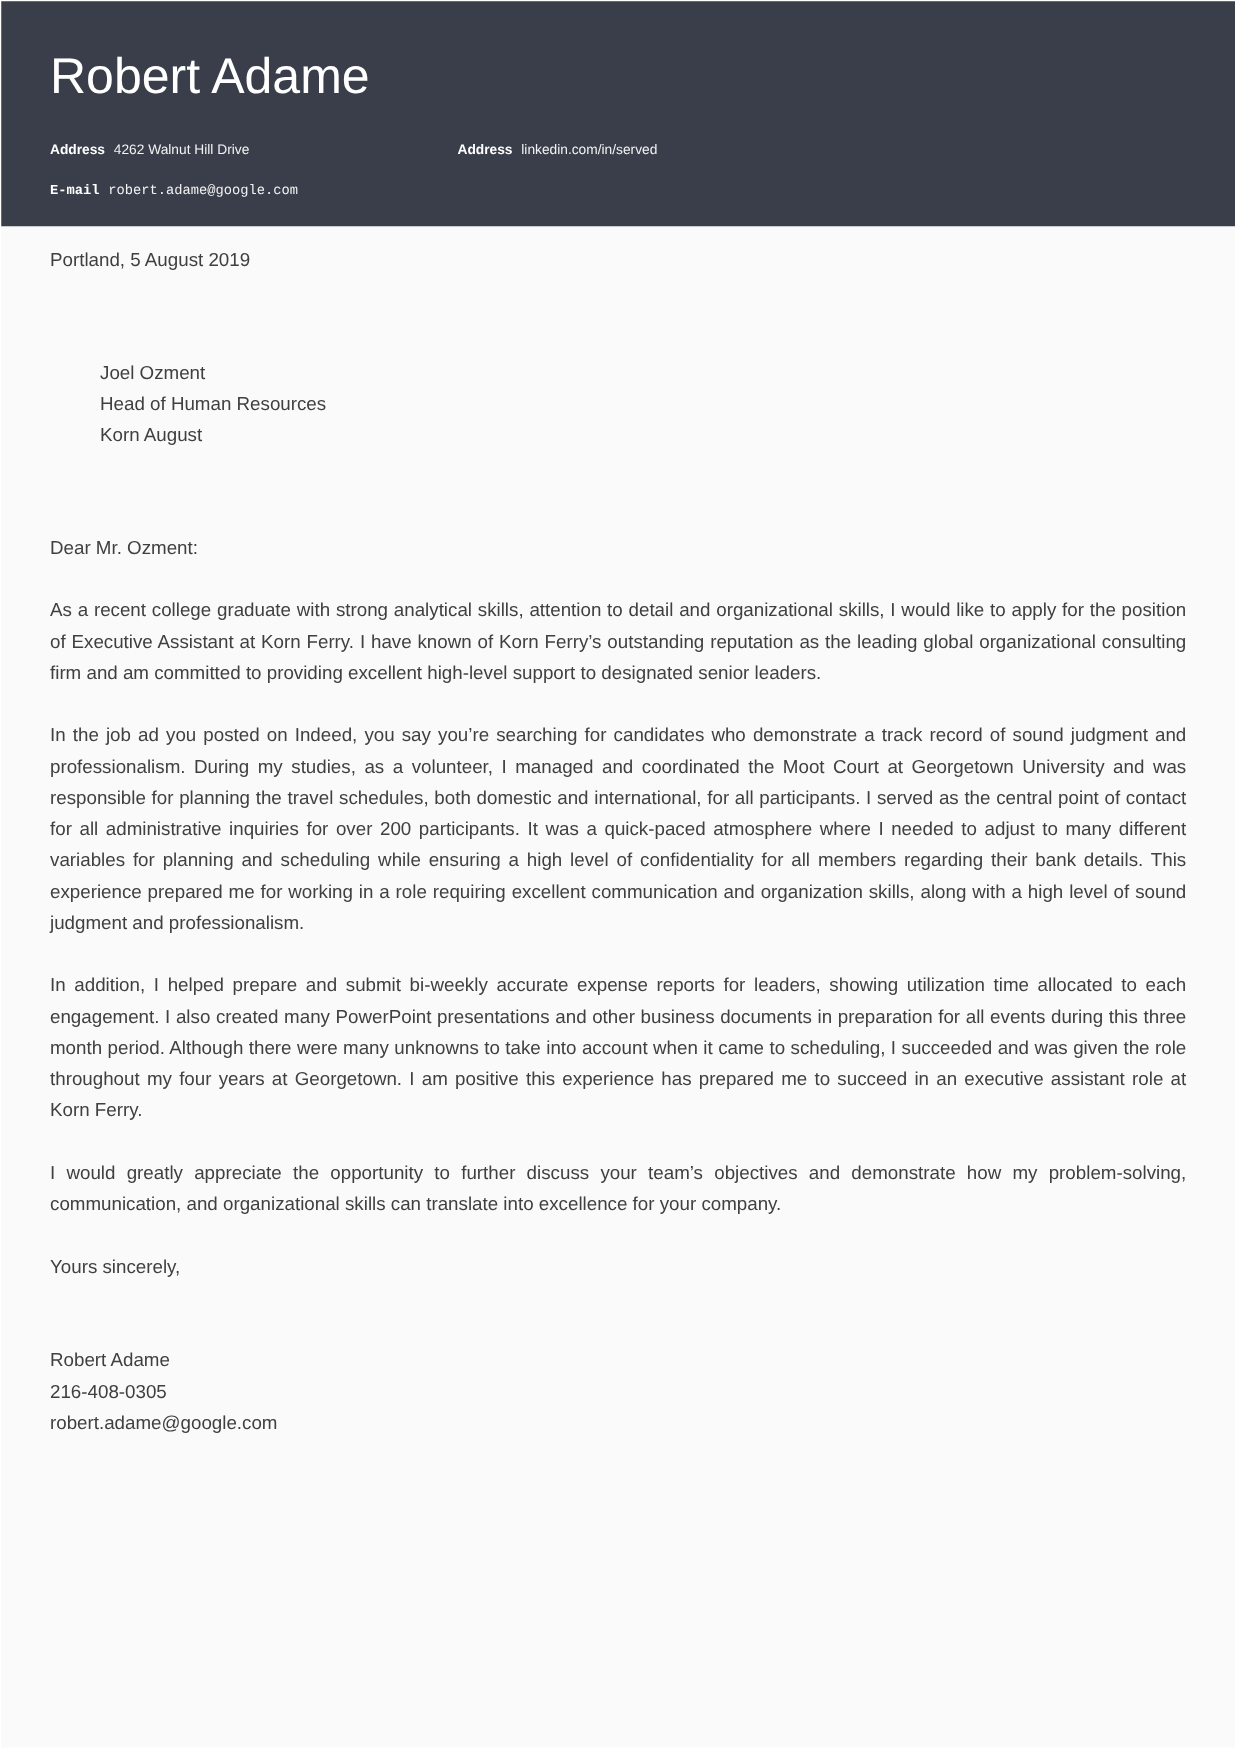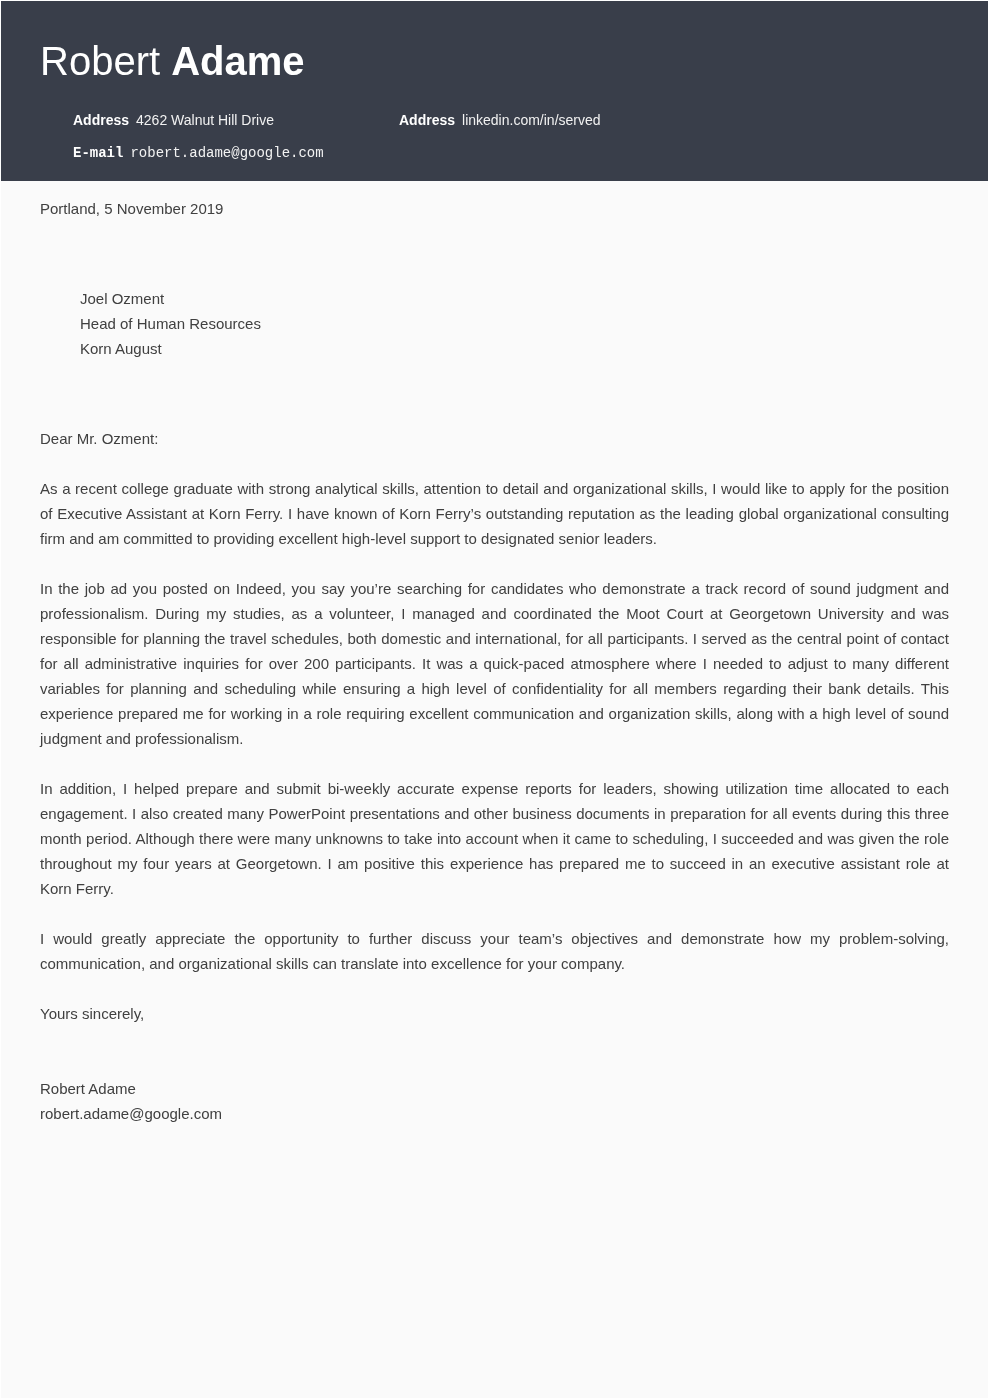--- a/index.html
+++ b/index.html
@@ -10,22 +10,22 @@
     font-family: "Liberation Sans", sans-serif;
     color: #3f3f3f;
   }
   .header {
     background: #393e4a; height: 180px; position: relative; color: #ffffff;
   }
   .name {
     position: absolute; left: 39px; top: 36px; font-size: 40px; line-height: 48px;
     font-weight: normal; margin: 0; letter-spacing: 0;
   }
-  .name .last { font-weight: bold; }
-  .contact { position: absolute; font-size: 14px; line-height: 20px; color: #f2f2f2; white-space: nowrap; margin-left: 33px; }
+  .name .last { font-weight: normal; }
+  .contact { position: absolute; font-size: 11px; line-height: 20px; color: #f2f2f2; white-space: nowrap; }
   .contact .lbl { font-weight: bold; margin-right: 7px; color: #ffffff; }
   .c-address { left: 39px; top: 109px; }
   .c-linkedin { left: 365px; top: 109px; }
   .c-email { left: 39px; top: 142px; font-family: Liberation Mono, monospace; }
 
   .body { position: absolute; left: 39px; top: 195px; width: 909px; font-size: 15px; line-height: 25px; color: #404040; }
   .body p { margin: 0; }
   .date { margin-bottom: 65px !important; }
   .recipient { margin-bottom: 65px; }
   .recipient div { height: 25px; margin-left: 40px; }
@@ -46,35 +46,36 @@
     </div>
     <div class="contact c-linkedin">
       <span class="lbl">Address</span><span>linkedin.com/in/served</span>
     </div>
     <div class="contact c-email">
       <span class="lbl">E-mail</span><span>robert.adame@google.com</span>
     </div>
   </div>
 
   <div class="body">
-    <p class="date">Portland, 5 November 2019</p>
+    <p class="date">Portland, 5 August 2019</p>
 
     <div class="recipient">
       <div>Joel Ozment</div>
       <div>Head of Human Resources</div>
       <div>Korn August</div>
     </div>
 
     <p class="salutation">Dear Mr. Ozment:</p>
 
     <p class="para">As a recent college graduate with strong analytical skills, attention to detail and organizational skills, I would like to apply for the position of Executive Assistant at Korn Ferry. I have known of Korn Ferry’s outstanding reputation as the leading global organizational consulting firm and am committed to providing excellent high-level support to designated senior leaders.</p>
     <p class="para">In the job ad you posted on Indeed, you say you’re searching for candidates who demonstrate a track record of sound judgment and professionalism. During my studies, as a volunteer, I managed and coordinated the Moot Court at Georgetown University and was responsible for planning the travel schedules, both domestic and international, for all participants. I served as the central point of contact for all administrative inquiries for over 200 participants. It was a quick-paced atmosphere where I needed to adjust to many different variables for planning and scheduling while ensuring a high level of confidentiality for all members regarding their bank details. This experience prepared me for working in a role requiring excellent communication and organization skills, along with a high level of sound judgment and professionalism.</p>
     <p class="para">In addition, I helped prepare and submit bi-weekly accurate expense reports for leaders, showing utilization time allocated to each engagement. I also created many PowerPoint presentations and other business documents in preparation for all events during this three month period. Although there were many unknowns to take into account when it came to scheduling, I succeeded and was given the role throughout my four years at Georgetown. I am positive this experience has prepared me to succeed in an executive assistant role at Korn Ferry.</p>
     <p class="para">I would greatly appreciate the opportunity to further discuss your team’s objectives and demonstrate how my problem-solving, communication, and organizational skills can translate into excellence for your company.</p>
 
     <p class="closing">Yours sincerely,</p>
 
     <div class="signature">
       <div>Robert Adame</div>
+      <div>216-408-0305</div>
       <div>robert.adame@google.com</div>
     </div>
   </div>
 </div>
 
 </body></html>

